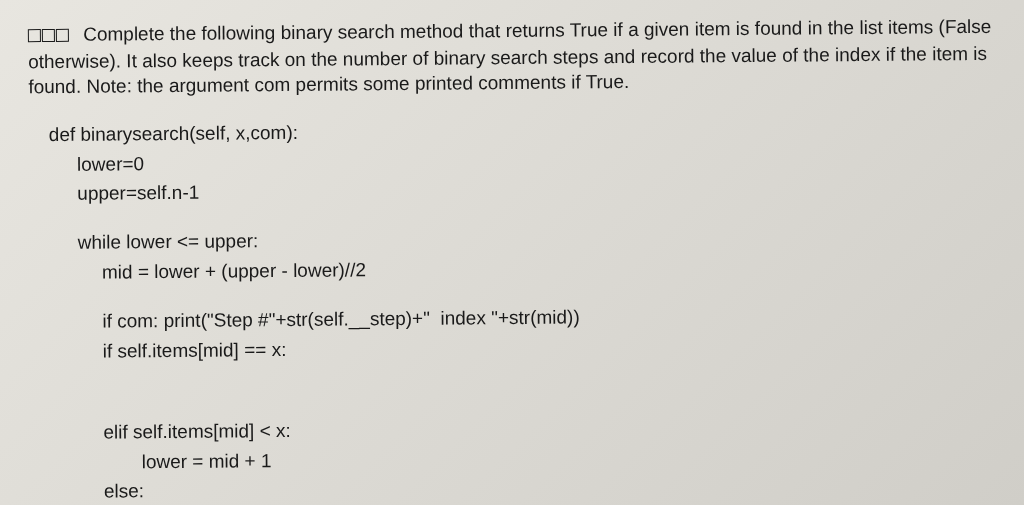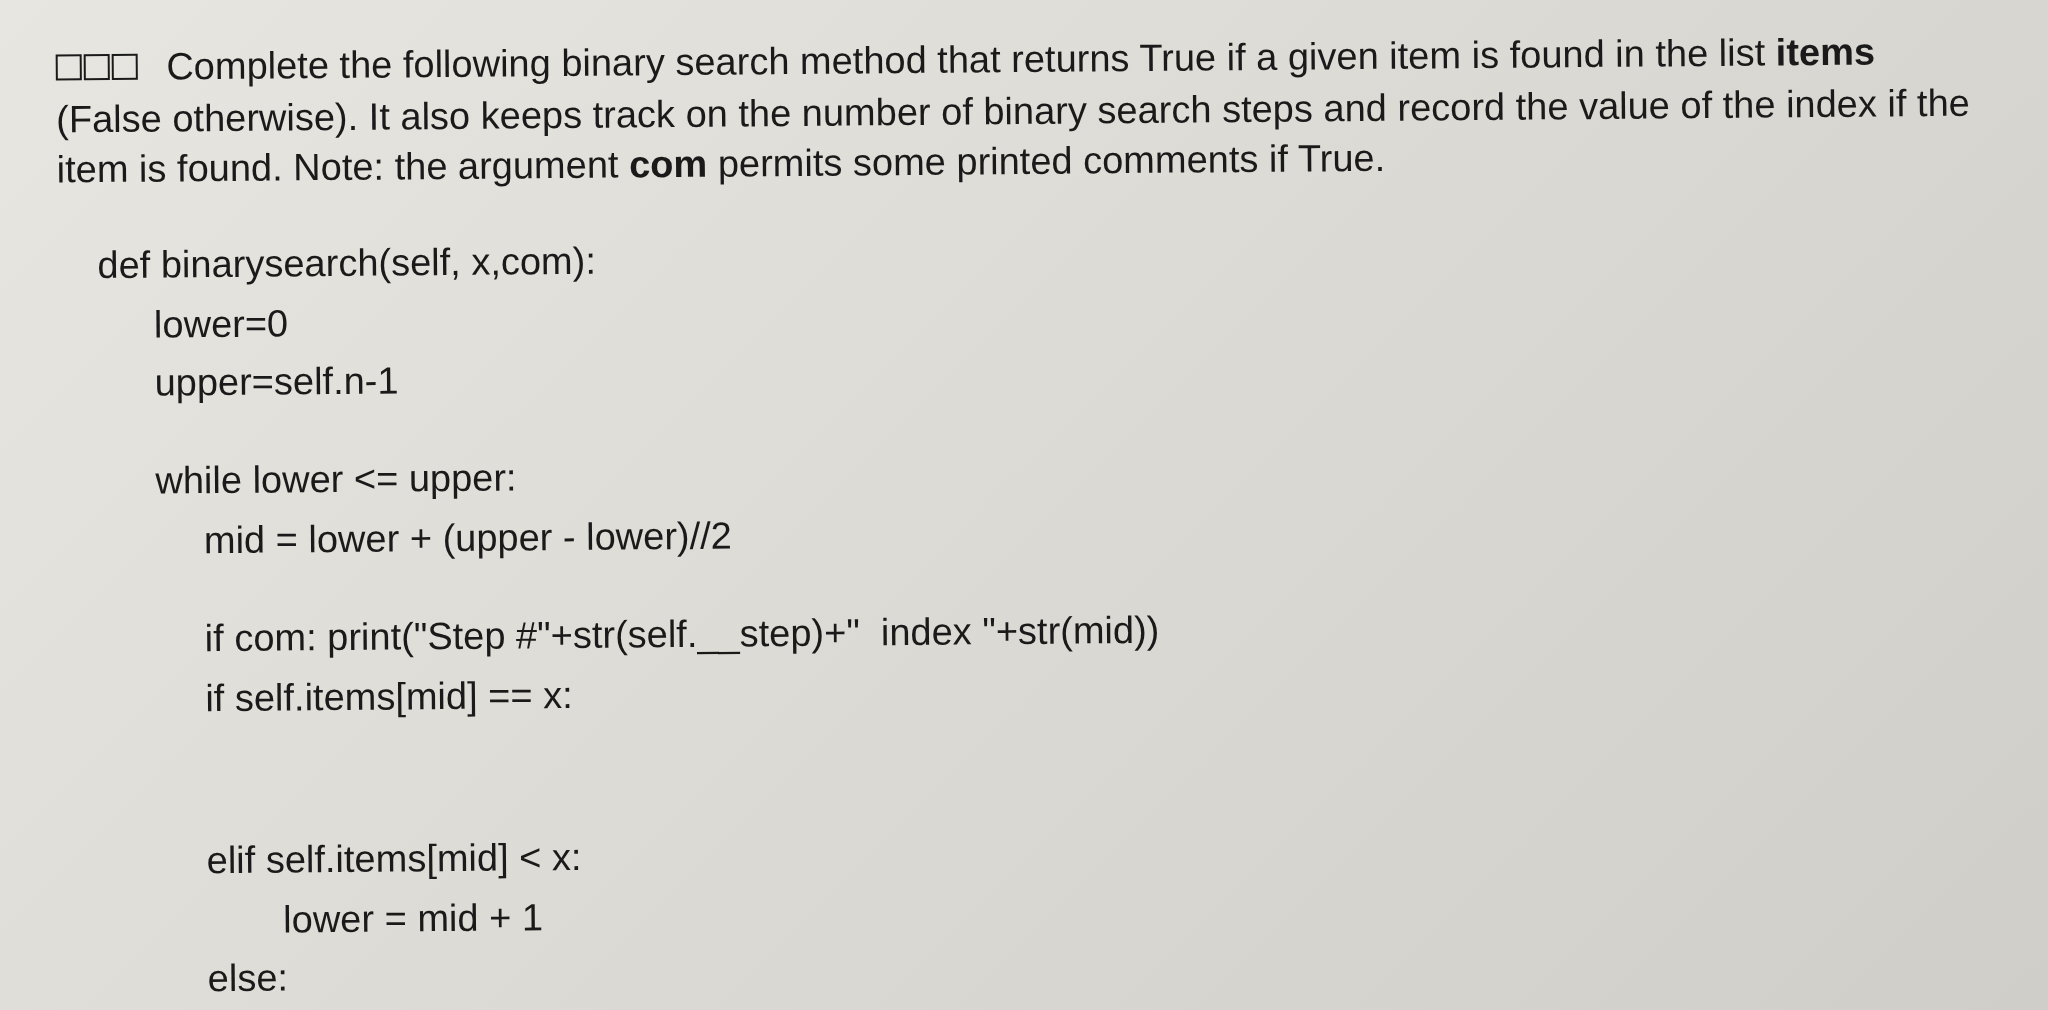--- a/index.html
+++ b/index.html
@@ -32,21 +32,21 @@
     }
     .checkbox {
       display: inline-block;
       width: 13px;
       height: 13px;
       border: 1.5px solid #1a1a1a;
       margin-right: 1px;
       background: transparent;
     }
     .bold {
-      font-weight: bold;
+      font-weight: normal;
     }
     .code {
       font-size: 19px;
       line-height: 1.55;
       font-family: Arial, Helvetica, sans-serif;
     }
     .code-line {
       white-space: pre;
     }
     .indent-1 { padding-left: 20px; }

